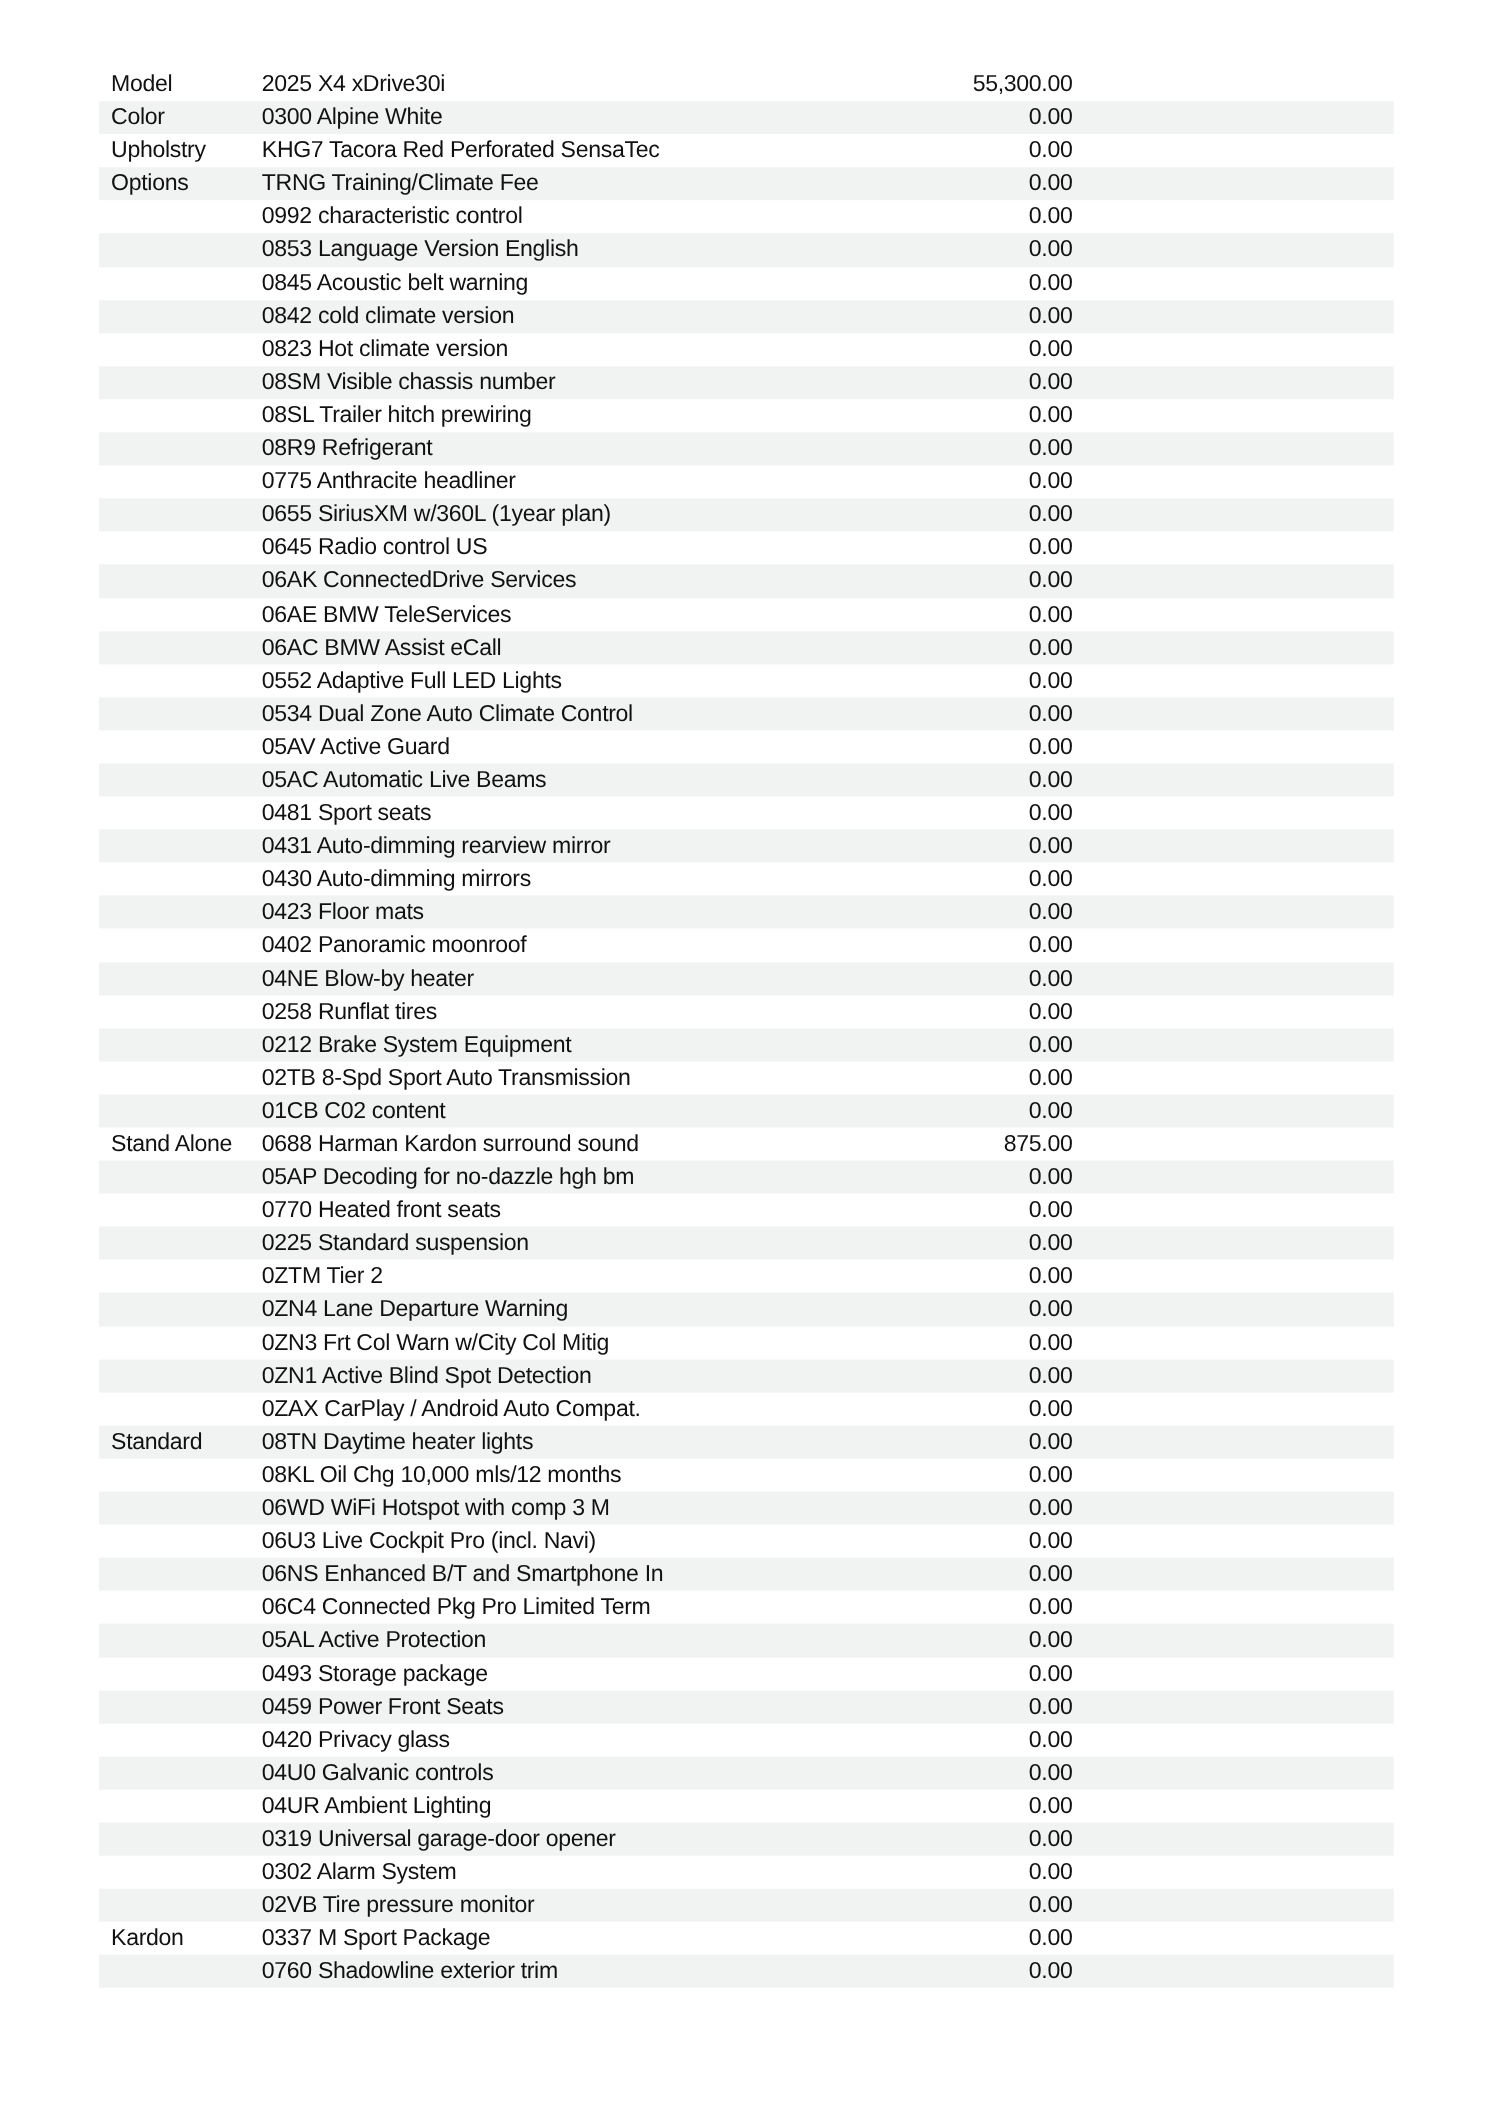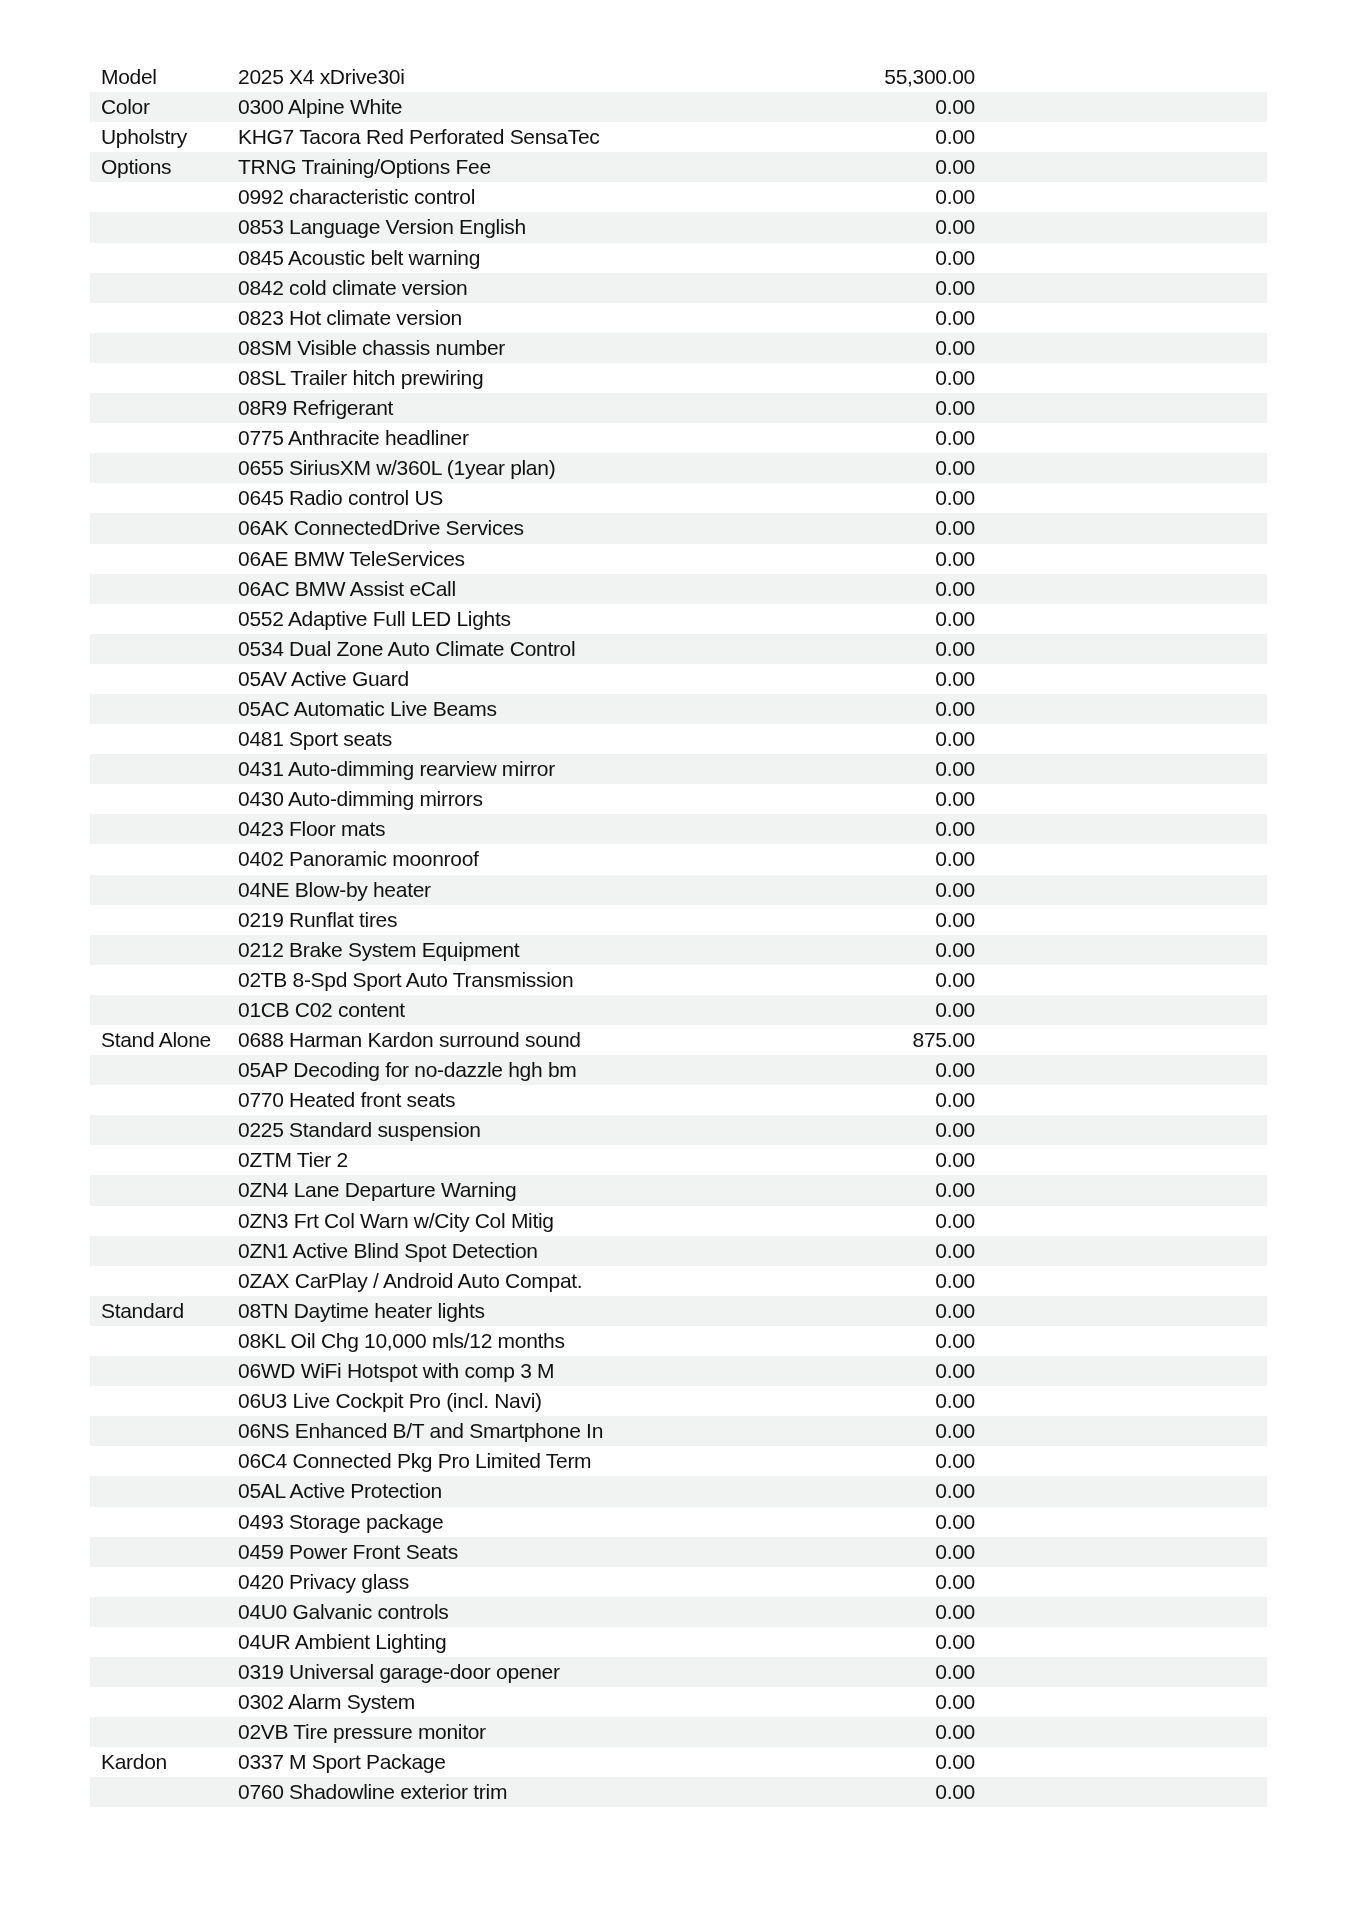--- a/index.html
+++ b/index.html
@@ -34,21 +34,21 @@
         <span class="cell c-desc">0300 Alpine White</span>
         <span class="cell c-msrp">0.00</span>
       </div>
       <div class="row">
         <span class="cell c-cat">Upholstry</span>
         <span class="cell c-desc">KHG7 Tacora Red Perforated SensaTec</span>
         <span class="cell c-msrp">0.00</span>
       </div>
       <div class="row striped">
         <span class="cell c-cat">Options</span>
-        <span class="cell c-desc">TRNG Training/Options Fee</span>
+        <span class="cell c-desc">TRNG Training/Climate Fee</span>
         <span class="cell c-msrp">0.00</span>
       </div>
       <div class="row">
         <span class="cell c-cat"></span>
         <span class="cell c-desc">0992 characteristic control</span>
         <span class="cell c-msrp">0.00</span>
       </div>
       <div class="row striped">
         <span class="cell c-cat"></span>
         <span class="cell c-desc">0853 Language Version English</span>
@@ -159,21 +159,21 @@
         <span class="cell c-desc">0402 Panoramic moonroof</span>
         <span class="cell c-msrp">0.00</span>
       </div>
       <div class="row striped">
         <span class="cell c-cat"></span>
         <span class="cell c-desc">04NE Blow-by heater</span>
         <span class="cell c-msrp">0.00</span>
       </div>
       <div class="row">
         <span class="cell c-cat"></span>
-        <span class="cell c-desc">0219 Runflat tires</span>
+        <span class="cell c-desc">0258 Runflat tires</span>
         <span class="cell c-msrp">0.00</span>
       </div>
       <div class="row striped">
         <span class="cell c-cat"></span>
         <span class="cell c-desc">0212 Brake System Equipment</span>
         <span class="cell c-msrp">0.00</span>
       </div>
       <div class="row">
         <span class="cell c-cat"></span>
         <span class="cell c-desc">02TB 8-Spd Sport Auto Transmission</span>

